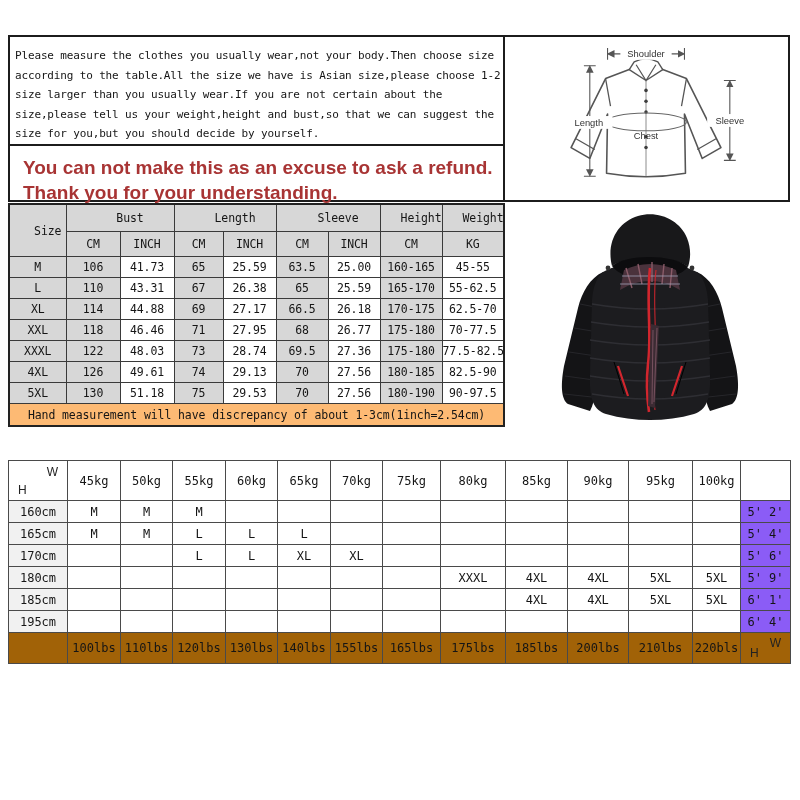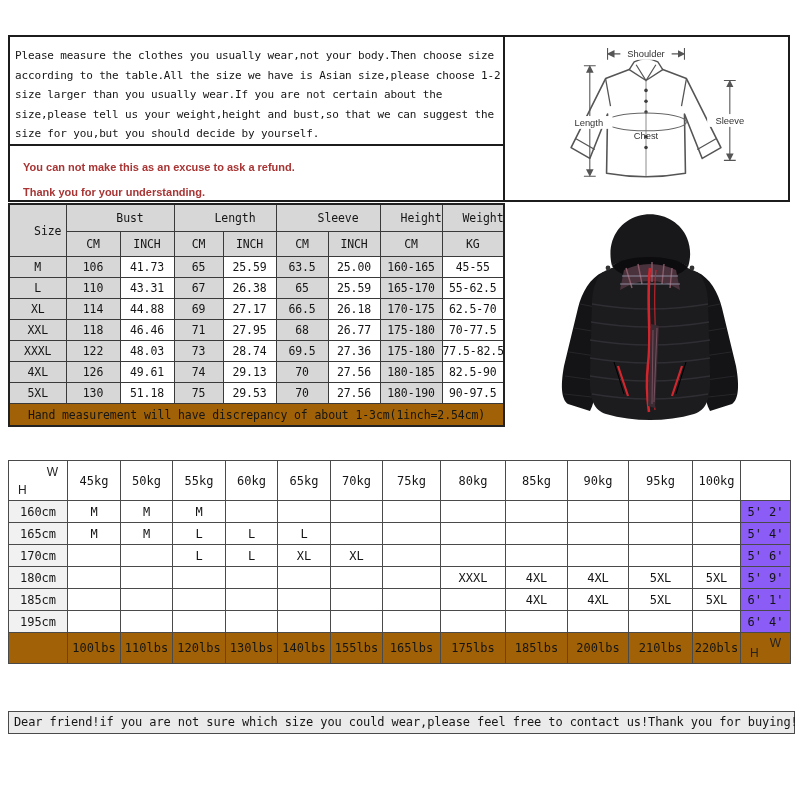--- a/index.html
+++ b/index.html
@@ -7,36 +7,36 @@
         font-family:"DejaVu Sans Mono",monospace;color:#151515;}
 
   
   .top-box{position:absolute;left:8px;top:35px;width:778px;height:163px;
            border:2px solid #1c1c1c;display:flex;background:#fff;}
   .top-left{width:493px;border-right:2px solid #1c1c1c;display:flex;flex-direction:column;}
   .instructions{height:105px;border-bottom:2px solid #1c1c1c;
                 padding:9px 2px 0 5px;font-size:11px;letter-spacing:-0.15px;
                 line-height:19.5px;}
   .warning{flex:1;padding:9px 0 0 13px;font-family:"Liberation Sans",sans-serif;
-           font-weight:bold;font-size:11px;line-height:25px;color:#a83434;}
+           font-weight:bold;font-size:19px;line-height:25px;color:#a83434;}
   .top-right{flex:1;position:relative;}
   .top-right svg{width:100%;height:100%;display:block;}
   .measure-label{font-family:"Liberation Sans",sans-serif;font-size:9.5px;fill:#333;}
 
   
   table{border-collapse:collapse;table-layout:fixed;}
   .size-table{position:absolute;left:8px;top:203px;width:497px;border:2px solid #222;
               font-size:11.5px;letter-spacing:-0.1px;}
   .size-table th,.size-table td{border:1px solid #3a3a3a;text-align:center;
               font-weight:normal;padding:0;white-space:nowrap;overflow:hidden;}
   .size-table .hr1 th{height:26px;padding-left:20px;}
   .size-table .hr2 th{height:24px;}
   .size-table .dr td,.size-table .dr th{height:20px;}
   .size-table .g{background:#d7d7d7;}
-  .size-table .note-row td{height:21px;background:#a16207;font-size:11.5px;}
+  .size-table .note-row td{height:21px;background:#fdba74;font-size:11.5px;}
 
   
   .chart-title{position:absolute;left:0;top:439px;width:100%;text-align:center;
                font-weight:bold;font-size:13.5px;letter-spacing:2px;margin-top:21px;}
 
   
   .matrix{position:absolute;left:8px;top:460px;width:782px;border:1px solid #3a3a3a;
           font-size:12px;}
   .matrix th,.matrix td{border:1px solid #4a4a4a;text-align:center;font-weight:normal;
           padding:0;white-space:nowrap;overflow:hidden;}
@@ -416,15 +416,14 @@
           <td>210lbs</td>
           <td>220bls</td>
           <td class="corner lg">
             <span class="cw">W</span>
             <span class="ch">H</span>
           </td>
         </tr>
       </tbody>
     </table>
 
-  <div class="footer-band">Dear friend!if you are not sure which size you could wear,please feel free to contact us!Thank you for buying!</div>
 
 </div>
 
 </body></html>

